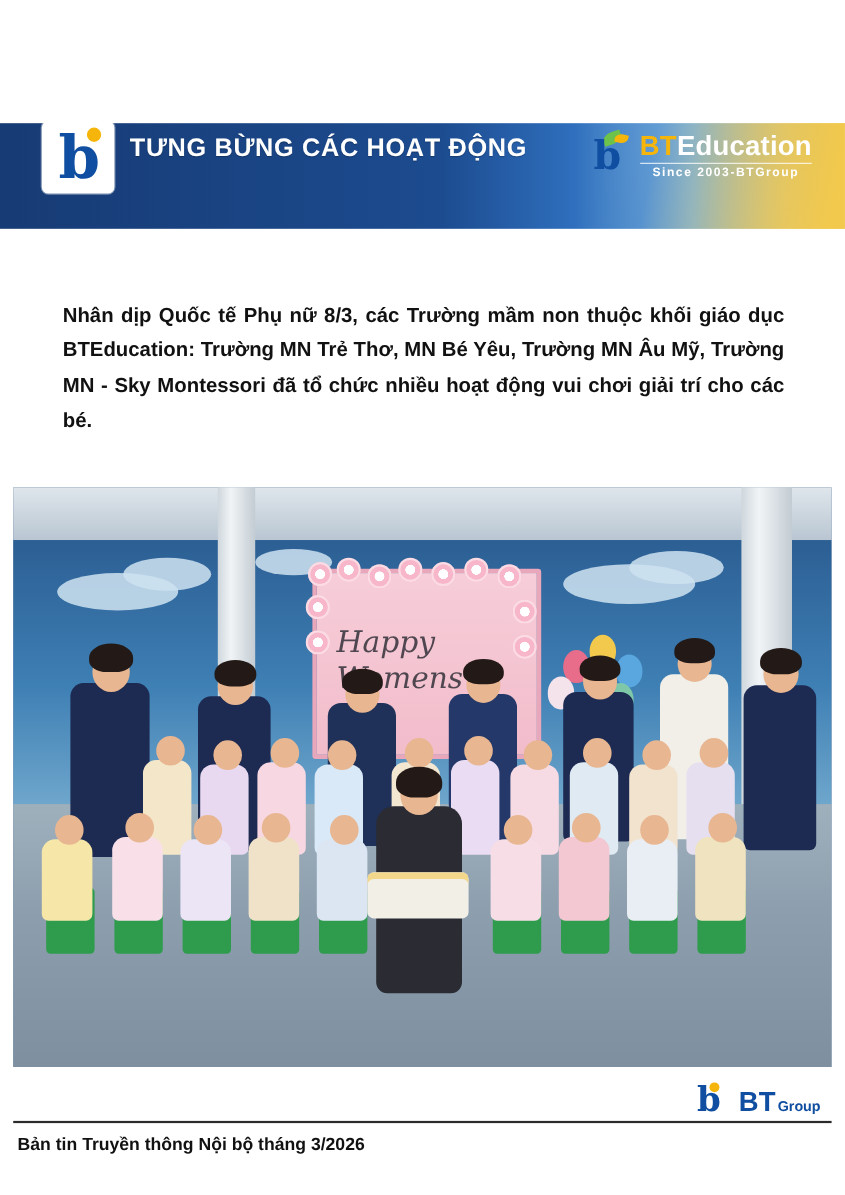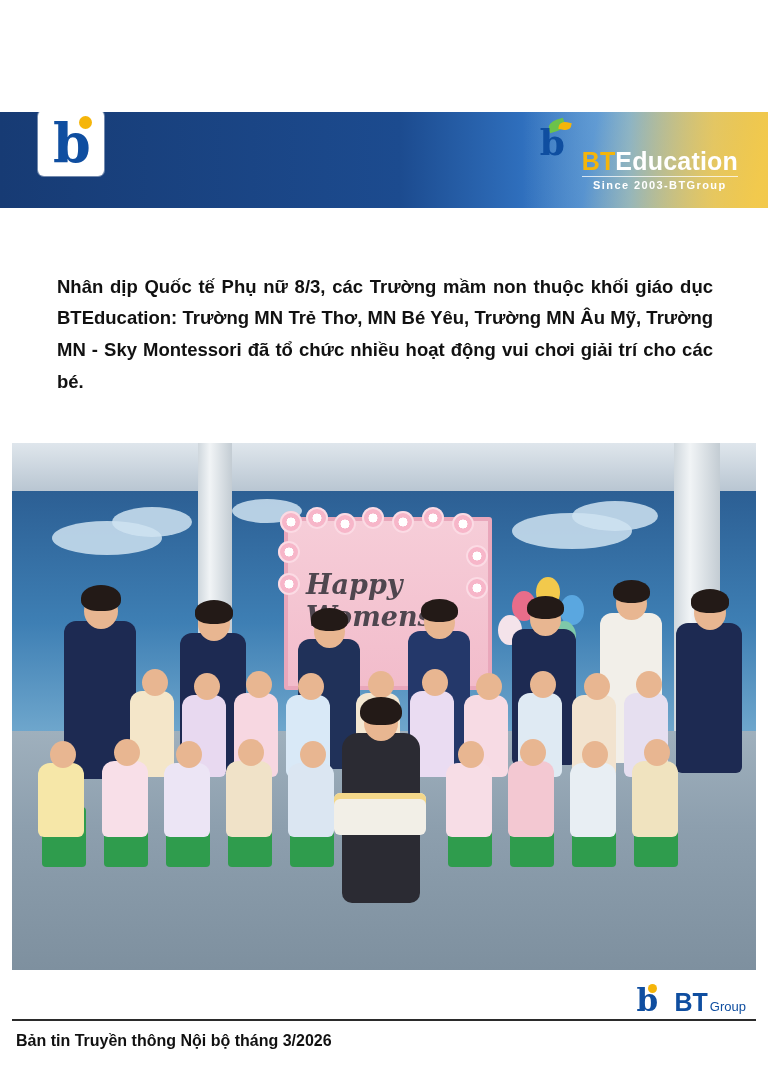--- a/index.html
+++ b/index.html
@@ -123,21 +123,21 @@
   .brand-right .brand-icon .leaf2 {
     position: absolute;
     left: 23px;
     top: 2px;
     width: 12px;
     height: 8px;
     background: #f5b50a;
     border-radius: 60% 0 60% 0;
     transform: rotate(12deg);
   }
-  .brand-right .brand-text { color: #ffffff; margin-top: 28px; }
+  .brand-right .brand-text { color: #ffffff; }
   .brand-right .brand-name {
     font-size: 25px;
     font-weight: 700;
     letter-spacing: 0.2px;
     line-height: 26px;
     white-space: nowrap;
   }
   .brand-right .brand-name .bt { color: #f5b50a; }
   .brand-right .brand-sub {
     margin-top: 2px;
@@ -200,21 +200,21 @@
   .ph-col.c2 { left: 662px; width: 46px; height: 470px; }
 
   .ph-board {
     position: absolute; left: 272px; top: 74px; width: 200px; height: 165px;
     background: linear-gradient(180deg, #f6cdd8 0%, #f2bccb 100%);
     border: 4px solid #e9a7bb; border-radius: 3px;
   }
   .ph-board .script {
     position: absolute; left: 18px; top: 48px; width: 170px;
     color: #2b2b33; font-family: "DejaVu Serif", serif; font-style: italic;
-    font-size: 27px; line-height: 32px; font-weight: 700; opacity: .82;
+    font-size: 27px; line-height: 32px; font-weight: 400; opacity: .82;
   }
   .ph-flower {
     position: absolute; width: 22px; height: 22px; border-radius: 50%;
     background: radial-gradient(circle at 50% 50%, #ffffff 0 28%, #f7b6c9 30% 100%);
     box-shadow: 0 0 0 2px rgba(255,255,255,0.5) inset;
   }
   .ph-balloon {
     position: absolute; width: 24px; height: 30px; border-radius: 50% 50% 48% 48%;
   }
 
@@ -273,35 +273,36 @@
     font-family: "DejaVu Serif", serif;
   }
   .footer-logo .fl-icon .fdot {
     position: absolute; left: 13px; top: 0; width: 9px; height: 9px;
     background: #f5b50a; border-radius: 50%;
   }
   .footer-logo .fl-name {
     font-size: 25px; font-weight: 700; color: #0f4ea0; line-height: 26px;
   }
   .footer-logo .fl-sub {
-    font-size: 13px; font-weight: 400; color: #0f4ea0; margin-left: 2px;
+    font-size: 13px; font-weight: 700; color: #0f4ea0; margin-left: 2px;
   }
   .footer-logo .fl-stack { display: flex; align-items: baseline; }
 </style>
 </head>
 <body>
 
 <div class="header-band"></div>
 
 <div class="logo-mark">
   <span class="b-glyph">b</span>
   <span class="b-dot"></span>
 </div>
 
 <div class="header-titles">
+  <div class="line1">TƯNG BỪNG CÁC HOẠT ĐỘNG</div>
 </div>
 
 <div class="brand-right">
   <div class="brand-icon">
     <span class="leaf"></span>
     <span class="leaf2"></span>
     <span class="bi-b">b</span>
   </div>
   <div class="brand-text">
     <div class="brand-name">

